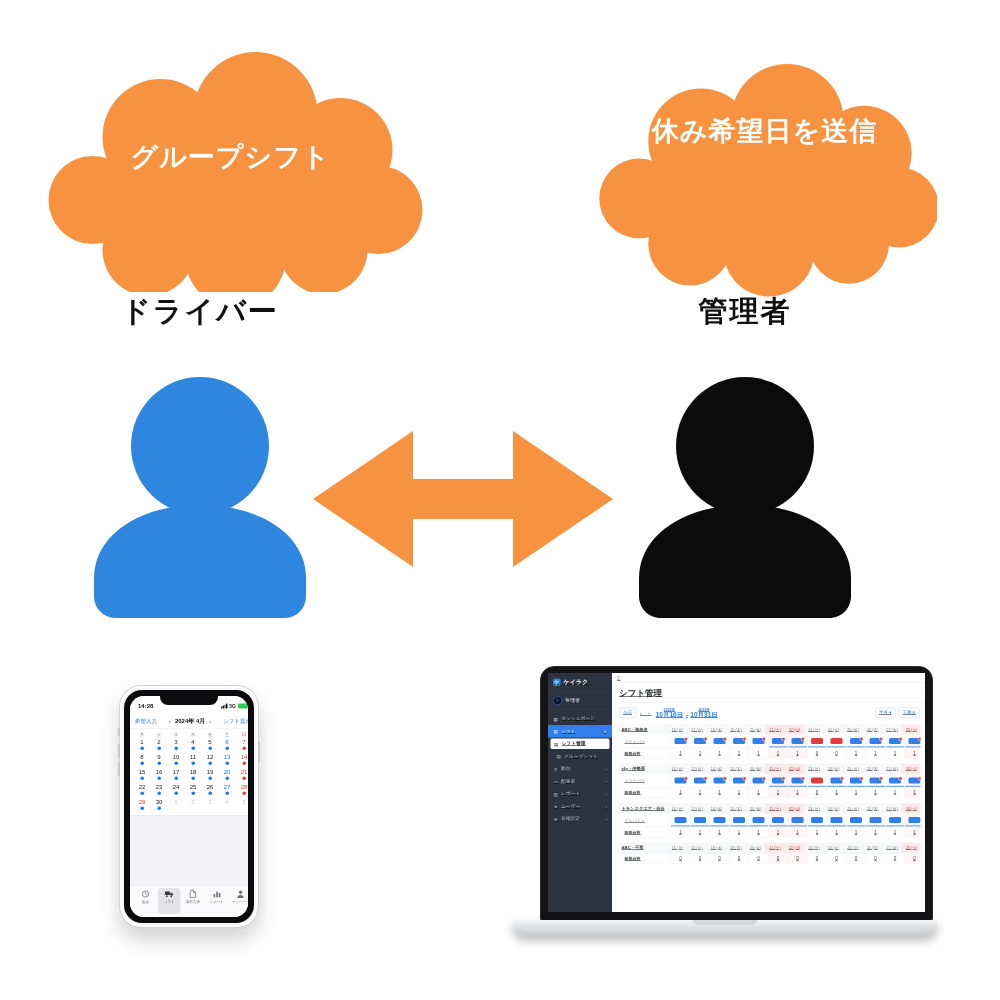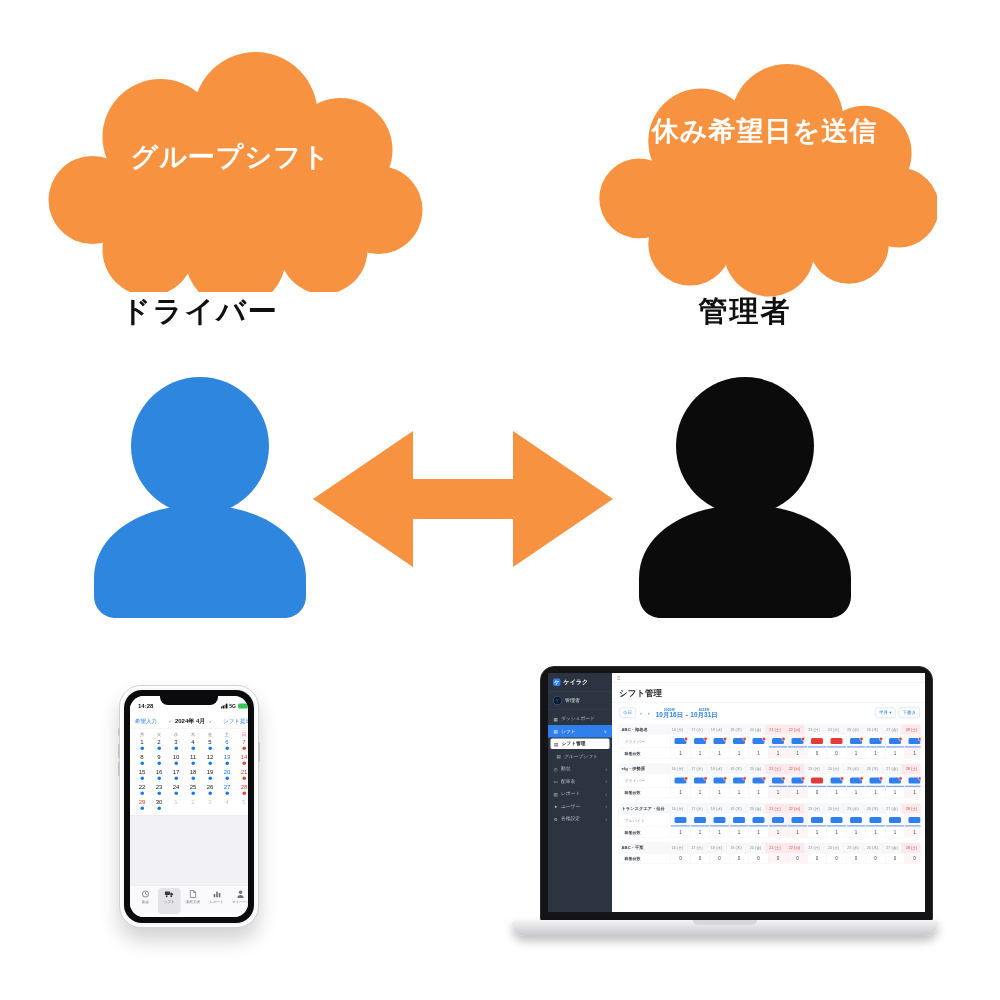--- a/index.html
+++ b/index.html
@@ -64,21 +64,21 @@
   .tab.active{background:#e3e3e8;color:#3a3a3e;}
   .ticon{width:18px;height:16px;}
   .ticon svg{width:100%;height:100%;display:block;}
   .tlabel{font-size:8px;white-space:nowrap;transform:scale(.85);}
   .homezone{height:22px;background:#fff;position:relative;}
 
   
   .laptop{position:absolute;left:540px;top:666px;width:393px;height:257px;background:#141417;
           border:1px solid #2c2c30;border-radius:14px 14px 5px 5px;box-sizing:border-box;
           padding:6px 7px 10px;}
-  .lwrap{width:100%;height:100%;background:#fff;overflow:hidden;}
+  .lwrap{width:100%;height:100%;background:#fff;overflow:hidden;text-decoration:underline;}
   .lscreen{width:758px;height:482px;transform:scale(.5);transform-origin:0 0;display:flex;}
   .laptop-base{position:absolute;left:512px;top:920px;width:426px;height:16px;
                background:linear-gradient(#f4f5f7,#c7c8cb);border-radius:3px 3px 14px 14px;
                box-shadow:0 5px 10px rgba(0,0,0,.25);}
   .base-notch{position:absolute;top:0;left:50%;transform:translateX(-50%);width:64px;height:5px;
               background:#d6d7d9;border-radius:0 0 6px 6px;}
 
   
   .sb{width:128px;flex:none;background:var(--sidebar-bg);color:#b6bec9;display:flex;
       flex-direction:column;}

